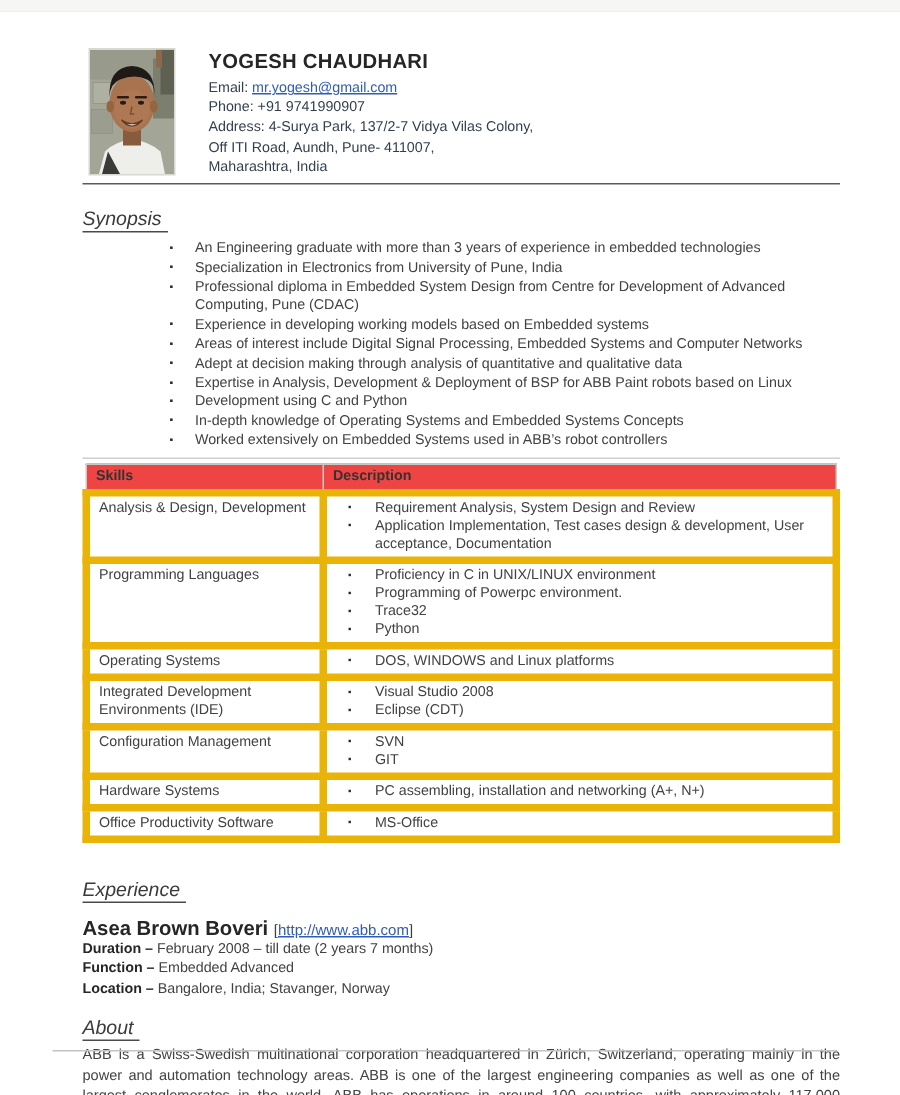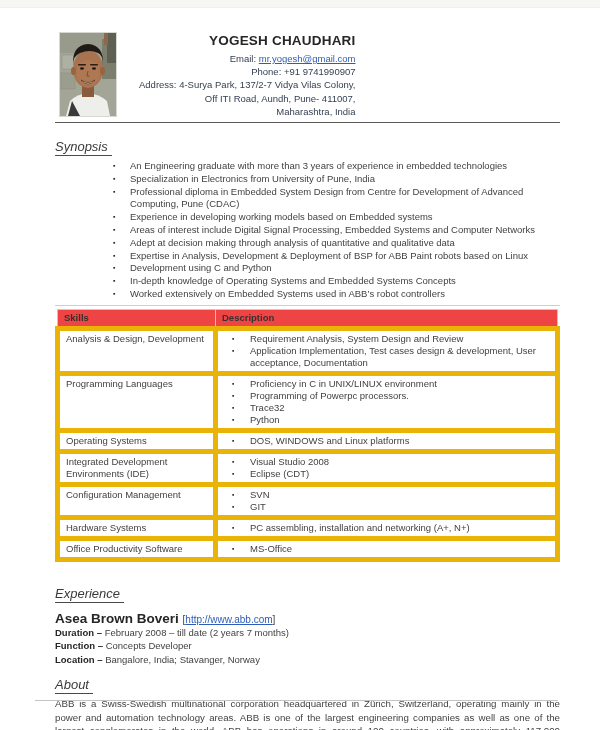--- a/index.html
+++ b/index.html
@@ -14,21 +14,21 @@
     position:relative;
     width:600px; height:730px;
     background:#ffffff;
     overflow:hidden;
   }
   .top-edge { height:8px; background:#f6f6f5; border-bottom:1px solid #f0f0ee; }
 
   .content { padding:0 40px 0 55px; }
 
   
-  .header { display:flex; margin-top:24px;text-align:right; }
+  .header { display:flex; margin-top:24px; }
   .photo {
     width:58px; height:85px; margin-left:4px; flex:0 0 auto;
     border:1px solid #d8d8d2; overflow:hidden;
   }
   .id-block { margin-left:22px; padding-top:1px; }
   .name { font-size:13.5px; font-weight:bold; color:#262626; letter-spacing:.2px; margin-bottom:4px; }
   .contact-line { font-size:9.5px; line-height:13.2px; color:#333f50; }
   .contact-line a { color:#2e5cb8; text-decoration:underline; }
 
   hr.dark  { border:0; border-top:1px solid #5a5a5a; margin-top:4px; }
@@ -173,21 +173,21 @@
               </ul>
             </td>
           </tr>
 
           <tr>
             <td class="skill-name">Programming Languages</td>
             <td>
               <ul class="tbullets">
 
               <li>Proficiency in C in UNIX/LINUX environment</li>
-                <li>Programming of Powerpc processors.</li>
+                <li>Programming of Powerpc environment.</li>
                 <li>Trace32</li>
                 <li>Python</li>
               </ul>
             </td>
           </tr>
 
           <tr>
             <td class="skill-name">Operating Systems</td>
             <td>
               <ul class="tbullets">
@@ -243,21 +243,21 @@
 
     <h2 class="sec" style="margin-top:14px;"><span>Experience</span></h2>
     <div class="company-line">
       <span>Asea Brown Boveri</span>
       <span class="bracket">[</span><a href="#">http://www.abb.com</a><span class="bracket">]</span>
     </div>
     <div>
 
         <div class="meta-line"><b>Duration –</b> <span>February 2008 – till date (2 years 7 months)</span></div>
 
-        <div class="meta-line"><b>Function –</b> <span>Concepts Developer</span></div>
+        <div class="meta-line"><b>Function –</b> <span>Embedded Advanced</span></div>
 
         <div class="meta-line"><b>Location –</b> <span>Bangalore, India; Stavanger, Norway</span></div>
       </div>
 
     <h3 class="sec"><span>About</span></h3>
     <p class="about">ABB is a Swiss-Swedish multinational corporation headquartered in Zürich, Switzerland, operating mainly in the power and automation technology areas. ABB is one of the largest engineering companies as well as one of the largest conglomerates in the world. ABB has operations in around 100 countries, with approximately 117,000 employees, and reported global revenue of $31.8 billion for 2009. ABB is traded on the SIX Swiss Exchange in Zürich and the Stockholm Stock Exchange in Sweden since 1999, and the New York Stock Exchange in the United States</p>
   </div>
 
   <div class="bottom-line"></div>
 </div>

